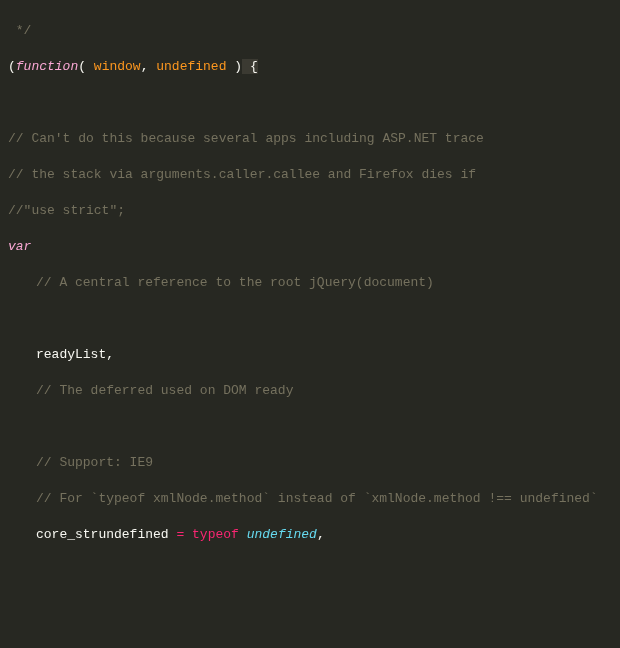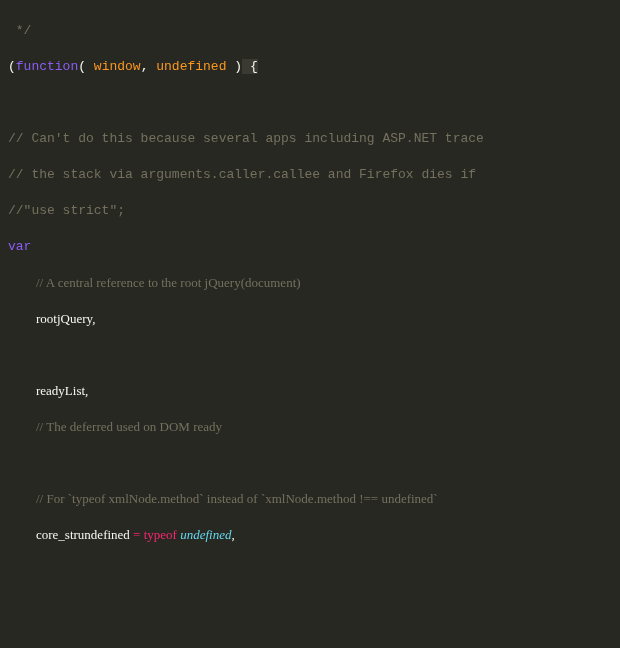--- a/index.html
+++ b/index.html
@@ -14,46 +14,46 @@
     height: 648px;
     overflow: hidden;
   }
   .editor {
     padding: 4px 8px;
     white-space: pre;
   }
   .c-comment { color: #75715e; }
   .c-punct   { color: #f8f8f2; }
   .c-keyword-nf { color: #f92672; }
-  .c-storage { color: #8b5cf6; }
+  .c-storage { color: #f9a8d4; font-style: italic; }
   .c-param   { color: #fd971f; }
   .c-ident   { color: #f8f8f2; }
   .c-var     { color: #66d9ef; font-style: italic; }
   .c-bracket { background: #3b3a32; color:#f8f8f2; }
   .line { min-height:18px; }
   .i0 { padding-left: 0; }
-  .i2 { padding-left: 28px; font-family: Liberation Serif, serif; }
+  .i2 { padding-left: 28px; }
 </style>
 </head>
 <body>
 
 <div class="editor">
 <div class="line i0"><span class="c-comment"> */</span></div>
 <div class="line i0"><span class="c-punct">(</span><span class="c-storage">function</span><span class="c-punct">( </span><span class="c-param">window</span><span class="c-punct">, </span><span class="c-param">undefined</span><span class="c-punct"> )</span><span class="c-bracket"> {</span></div>
 <div class="line"></div>
 <div class="line i0"><span class="c-comment">// Can't do this because several apps including ASP.NET trace</span></div>
 <div class="line i0"><span class="c-comment">// the stack via arguments.caller.callee and Firefox dies if</span></div>
 <div class="line i0"><span class="c-comment">//"use strict";</span></div>
 <div class="line i0"><span class="c-storage">var</span></div>
 <div class="line i2"><span class="c-comment">// A central reference to the root jQuery(document)</span></div>
-<div class="line i2"><span class="c-ident">rootjQuery</span><span class="c-punct">,</span></div>
 <div class="line"></div>
 <div class="line i2"><span class="c-ident">readyList</span><span class="c-punct">,</span></div>
 <div class="line i2"><span class="c-comment">// The deferred used on DOM ready</span></div>
 <div class="line"></div>
+<div class="line i2"><span class="c-comment">// Support: IE9</span></div>
 <div class="line i2"><span class="c-comment">// For `typeof xmlNode.method` instead of `xmlNode.method !== undefined`</span></div>
 <div class="line i2"><span class="c-ident">core_strundefined </span><span class="c-keyword-nf">=</span><span> </span><span class="c-keyword-nf">typeof</span><span> </span><span class="c-var">undefined</span><span class="c-punct">,</span></div>
 
 
 
 
 
 
 
 

